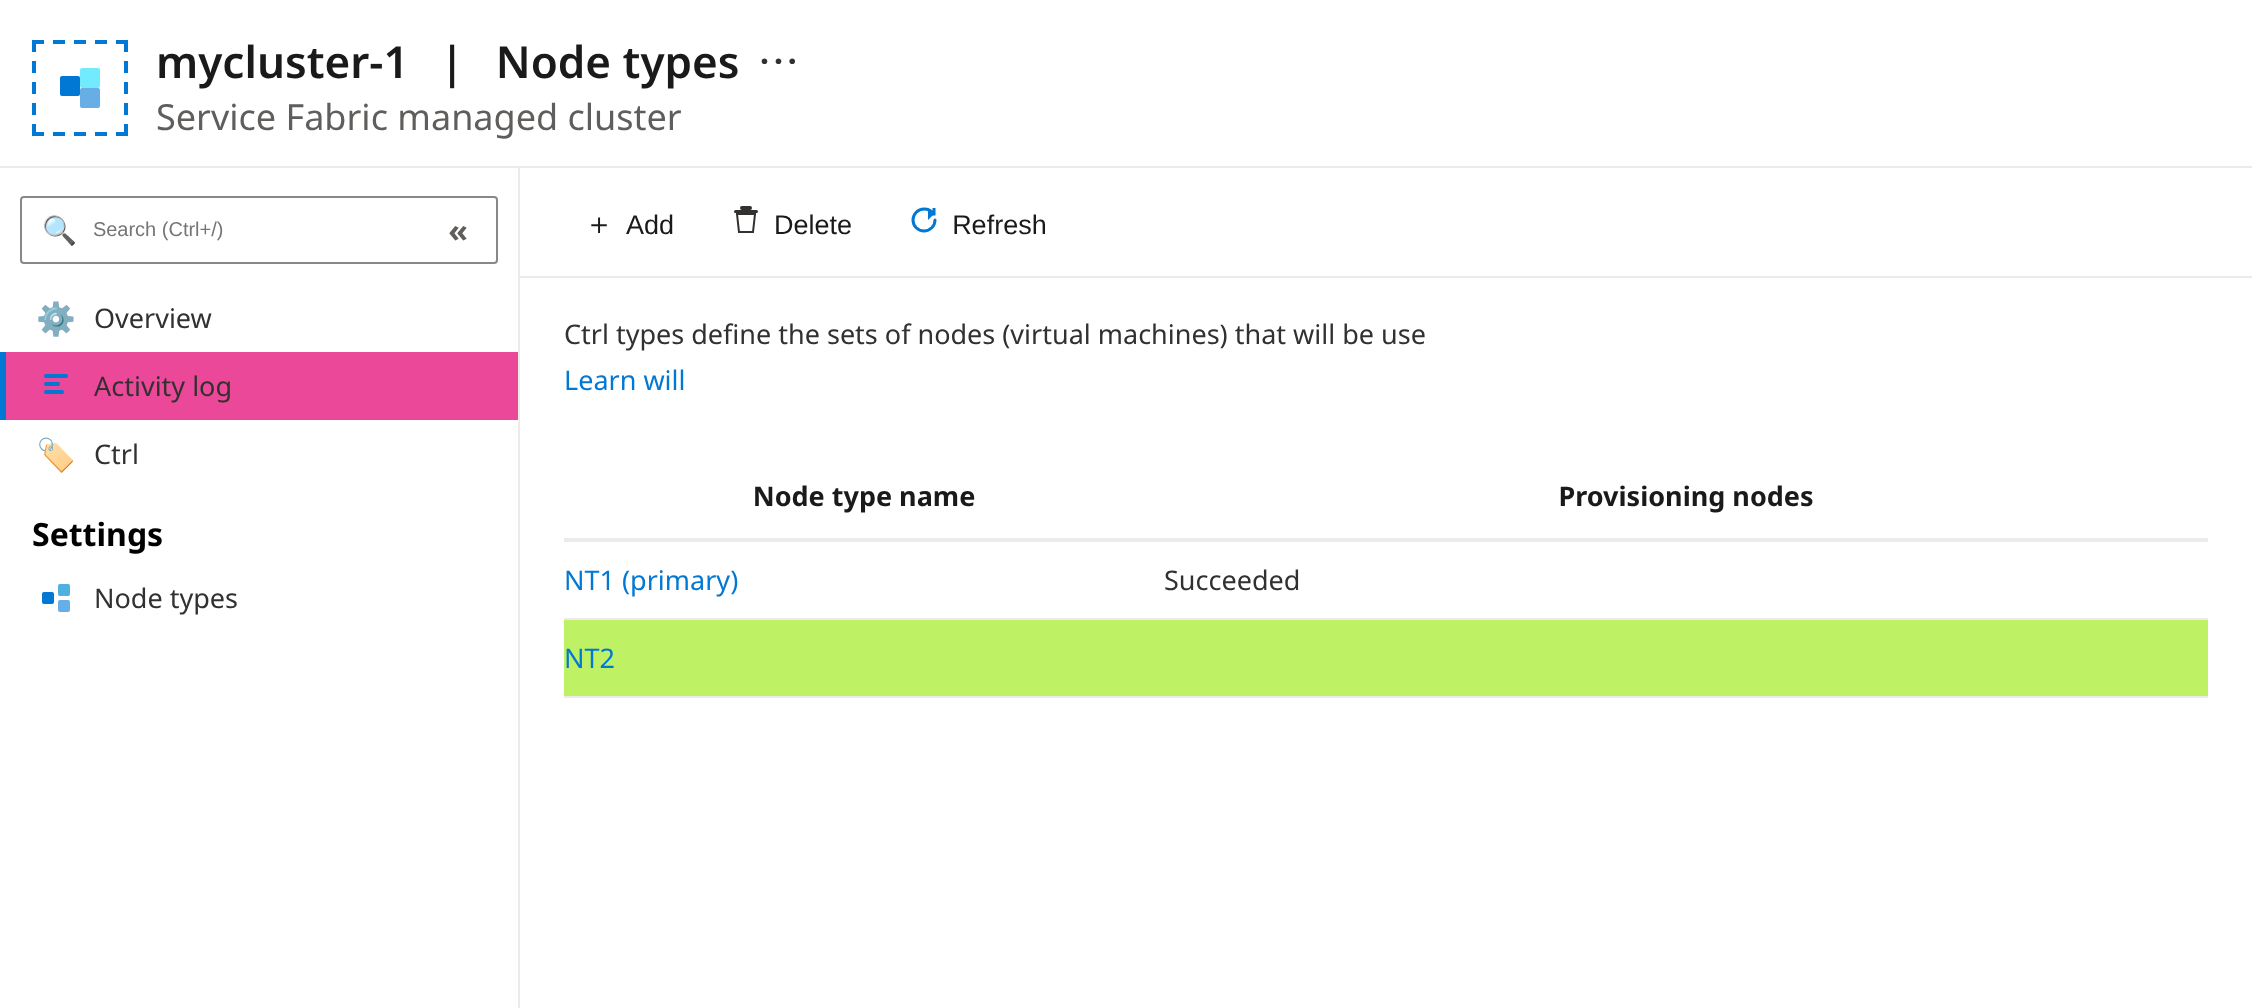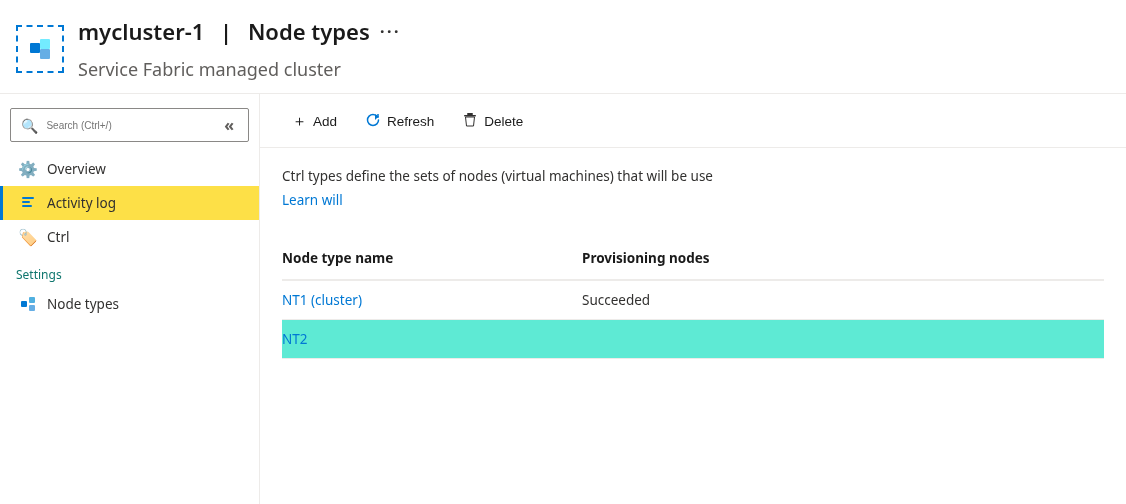--- a/index.html
+++ b/index.html
@@ -25,21 +25,21 @@
     }
     .header-icon {
       width: 48px;
       height: 48px;
       border: 2px dashed #0078d4;
       display: flex;
       align-items: center;
       justify-content: center;
       flex-shrink: 0;
     }
-    .header-text { display: flex; flex-direction: column; gap: 11px; }
+    .header-text { display: flex; flex-direction: column; gap: 1px; }
     .header-title {
       font-size: 22px;
       font-weight: 600;
       color: #1a1a1a;
       display: flex;
       align-items: center;
       gap: 10px;
     }
     .header-subtitle { font-size: 18px; color: #605e5c; }
     .more-icon { font-size: 18px; color: #323130; cursor: pointer; letter-spacing: 2px; }
@@ -93,36 +93,36 @@
       display: flex;
       align-items: center;
       gap: 10px;
       padding: 8px 16px;
       cursor: pointer;
       font-size: 13.5px;
       color: #323130;
       border-left: 3px solid transparent;
     }
     .nav-item.active {
-      background: #fde047;
+      background: #ec4899;
       border-left: 3px solid #0078d4;
     }
     .nav-icon {
       width: 18px;
       height: 18px;
       display: flex;
       align-items: center;
       justify-content: center;
       font-size: 16px;
       flex-shrink: 0;
     }
     .section-label {
-      font-size: 12px;
-      font-weight: 400;
-      color: #0f766e;
+      font-size: 16px;
+      font-weight: 700;
+      color: #000000;
       padding: 12px 16px 4px 16px;
       text-transform: none;
     }
 
     
     .main {
       flex: 1;
       display: flex;
       flex-direction: column;
       padding: 0;
@@ -175,34 +175,35 @@
     
     .table-wrapper {
       margin-top: 16px;
       width: 100%;
     }
     .table-header {
       display: grid;
       grid-template-columns: 300px 1fr;
       border-bottom: 2px solid #edebe9;
       padding-bottom: 6px;
+      text-align: center;
     }
     .th {
       font-size: 13.5px;
       font-weight: 700;
       color: #1a1a1a;
       padding: 6px 0;
     }
     .table-row {
       display: grid;
       grid-template-columns: 300px 1fr;
       border-bottom: 1px solid #edebe9;
       align-items: center;
     }
-    .table-row.highlighted { background: #5eead4; }
+    .table-row.highlighted { background: #bef264; }
     .td {
       font-size: 13.5px;
       color: #323130;
       padding: 10px 0;
     }
     .td.link {
       color: #0078d4;
       cursor: pointer;
       text-decoration: none;
     }
@@ -283,51 +284,51 @@
 
   <div class="main">
 
     <div class="toolbar">
       <button class="toolbar-btn">
         <span class="btn-icon">＋</span>
         <span>Add</span>
       </button>
       <button class="toolbar-btn">
         <span class="btn-icon">
+          <svg width="16" height="16" viewBox="0 0 16 16" fill="#323130">
+            <rect x="5" y="1" width="6" height="2" rx="1"></rect>
+            <rect x="2" y="3" width="12" height="1.5" rx="0.75"></rect>
+            <path d="M3.5 5l1 9h7l1-9H3.5z" stroke="#323130" stroke-width="1" fill="none"></path>
+          </svg>
+        </span>
+        <span>Delete</span>
+      </button>
+      <button class="toolbar-btn">
+        <span class="btn-icon">
           <svg width="16" height="16" viewBox="0 0 16 16" fill="none" stroke="#0078d4" stroke-width="1.5">
             <path d="M13.5 8A5.5 5.5 0 1 1 8 2.5c2 0 3.7.9 4.9 2.3" stroke-linecap="round"></path>
             <polyline points="10,2 13,5 10,8" fill="#0078d4" stroke="none"></polyline>
             <path d="M13 2l0 3-3 0" stroke="#0078d4" stroke-width="1.5" fill="none"></path>
           </svg>
         </span>
         <span>Refresh</span>
       </button>
-      <button class="toolbar-btn">
-        <span class="btn-icon">
-          <svg width="16" height="16" viewBox="0 0 16 16" fill="#323130">
-            <rect x="5" y="1" width="6" height="2" rx="1"></rect>
-            <rect x="2" y="3" width="12" height="1.5" rx="0.75"></rect>
-            <path d="M3.5 5l1 9h7l1-9H3.5z" stroke="#323130" stroke-width="1" fill="none"></path>
-          </svg>
-        </span>
-        <span>Delete</span>
-      </button>
     </div>
 
     <div class="content">
       <p class="description">Ctrl types define the sets of nodes (virtual machines) that will be use</p>
       <a class="learn-more" href="#">Learn will</a>
 
       <div class="table-wrapper">
         <div class="table-header">
           <div class="th">Node type name</div>
           <div class="th">Provisioning nodes</div>
         </div>
         <div class="table-row">
-          <div class="td link">NT1 (cluster)</div>
+          <div class="td link">NT1 (primary)</div>
           <div class="td">Succeeded</div>
         </div>
         <div class="table-row highlighted">
           <div class="td link">NT2</div>
         </div>
       </div>
     </div>
 
   </div>
 </div>

